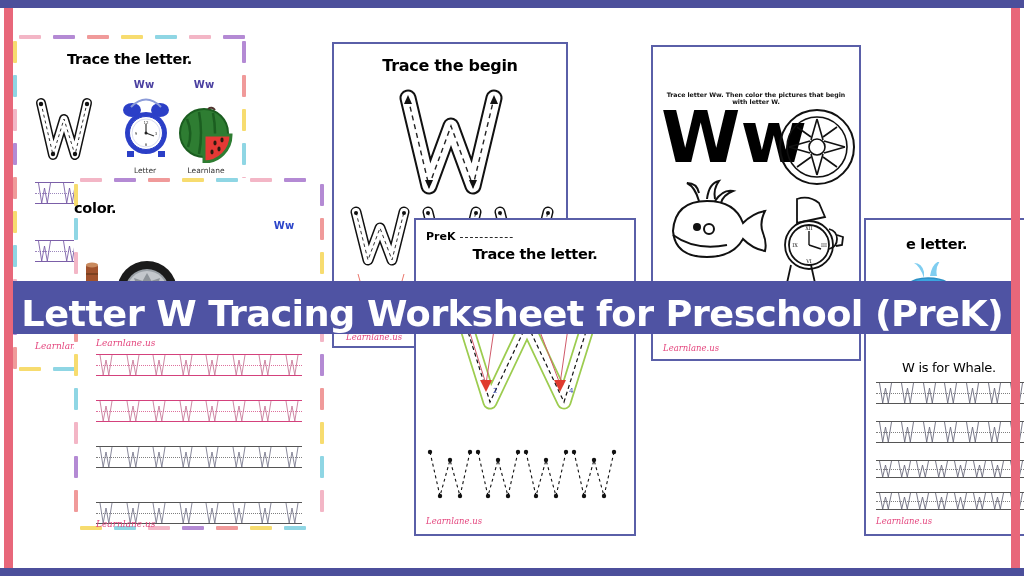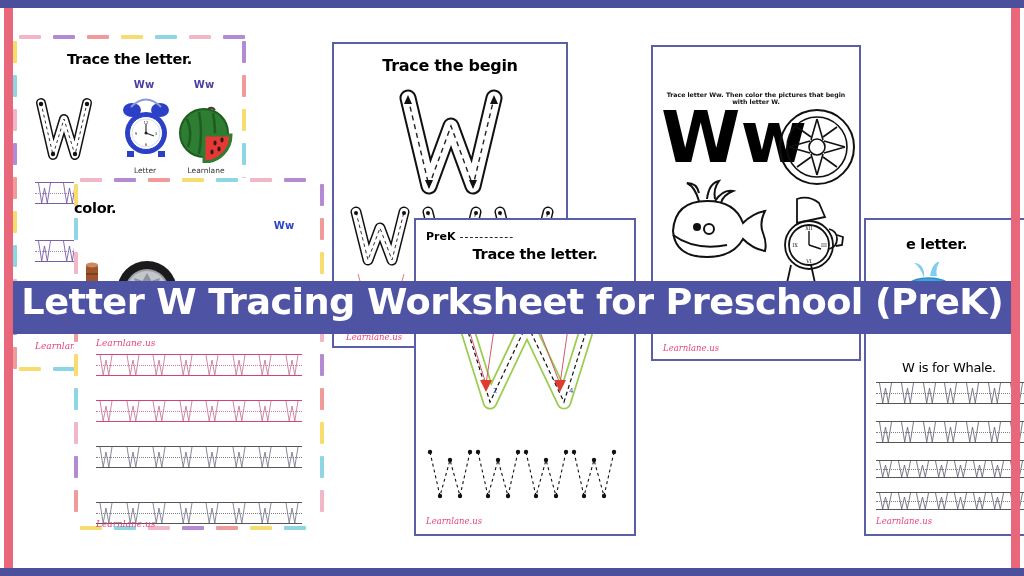--- a/index.html
+++ b/index.html
@@ -59,21 +59,21 @@
     display:flex; justify-content:space-between; align-items:stretch;
   }
 
   
   .wsvg { display:block; height:100%; }
 
   
   #banner {
     position:absolute; left:13px; top:281px; width:998px; height:53px;
     background:#4f53a3; z-index:50;
-    display:flex; align-items:flex-start; justify-content:center;
+    display:flex; align-items:flex-end; justify-content:center;
   }
   #banner .btxt {
     color:#ffffff; font-weight:bold; white-space:nowrap;
     font-family:"DejaVu Sans", sans-serif;
     font-size:36px; letter-spacing:-0.6px;
     transform:scaleX(1.02);
   }
 
   
   .illu { position:absolute; }

